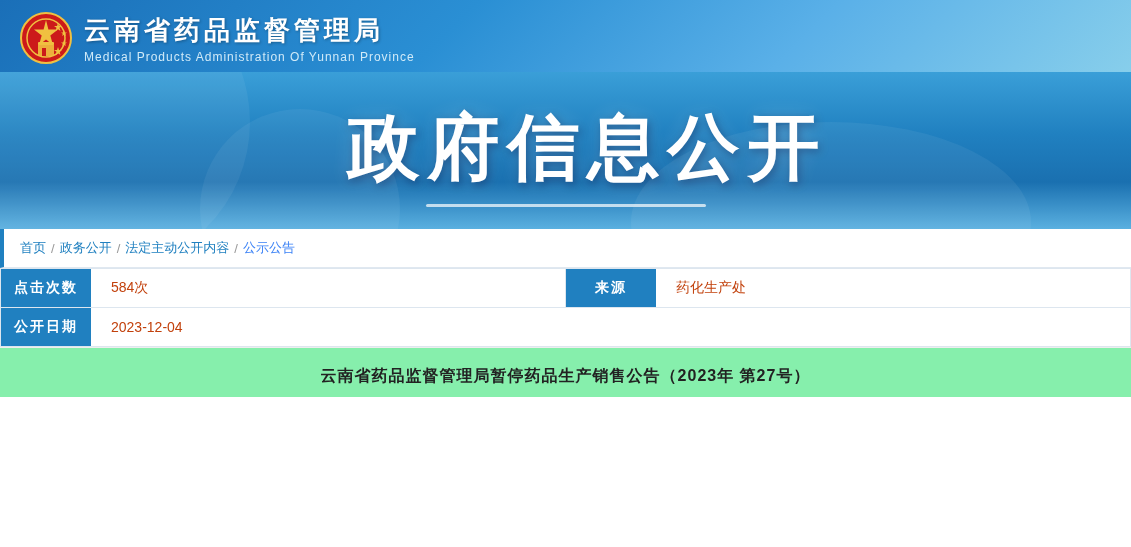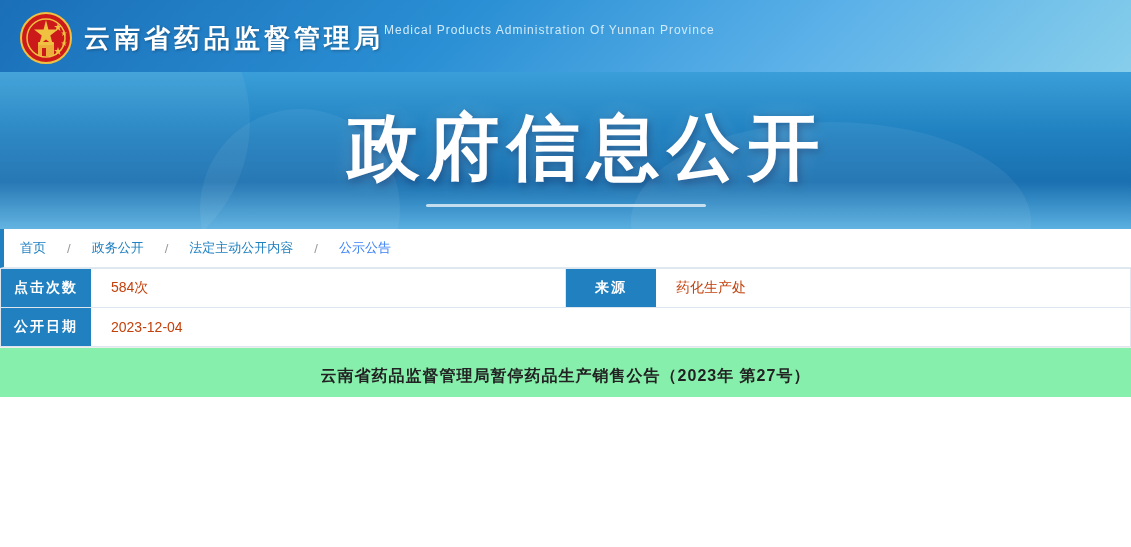--- a/index.html
+++ b/index.html
@@ -26,21 +26,21 @@
     }
 
     .logo-emblem {
       width: 52px;
       height: 52px;
       flex-shrink: 0;
     }
 
     .header-title-group {
       display: flex;
-      flex-direction: row;
+      flex-direction: column;
     }
 
     .org-name-cn {
       font-size: 26px;
       font-weight: bold;
       color: #ffffff;
       letter-spacing: 4px;
       text-shadow: 1px 1px 3px rgba(0,0,0,0.3);
     }
 
@@ -83,21 +83,21 @@
       padding: 0;
     }
 
     
     .breadcrumb-bar {
       background: #fff;
       border-left: 4px solid #2080c0;
       padding: 10px 16px;
       display: flex;
       align-items: center;
-      gap: 16px;
+      gap: 0;
       border-bottom: 1px solid #e0e8f0;
     }
 
     .breadcrumb-item {
       font-size: 13px;
       color: #3b82f6;
     }
 
     .breadcrumb-item.link {
       color: #2080c0;

